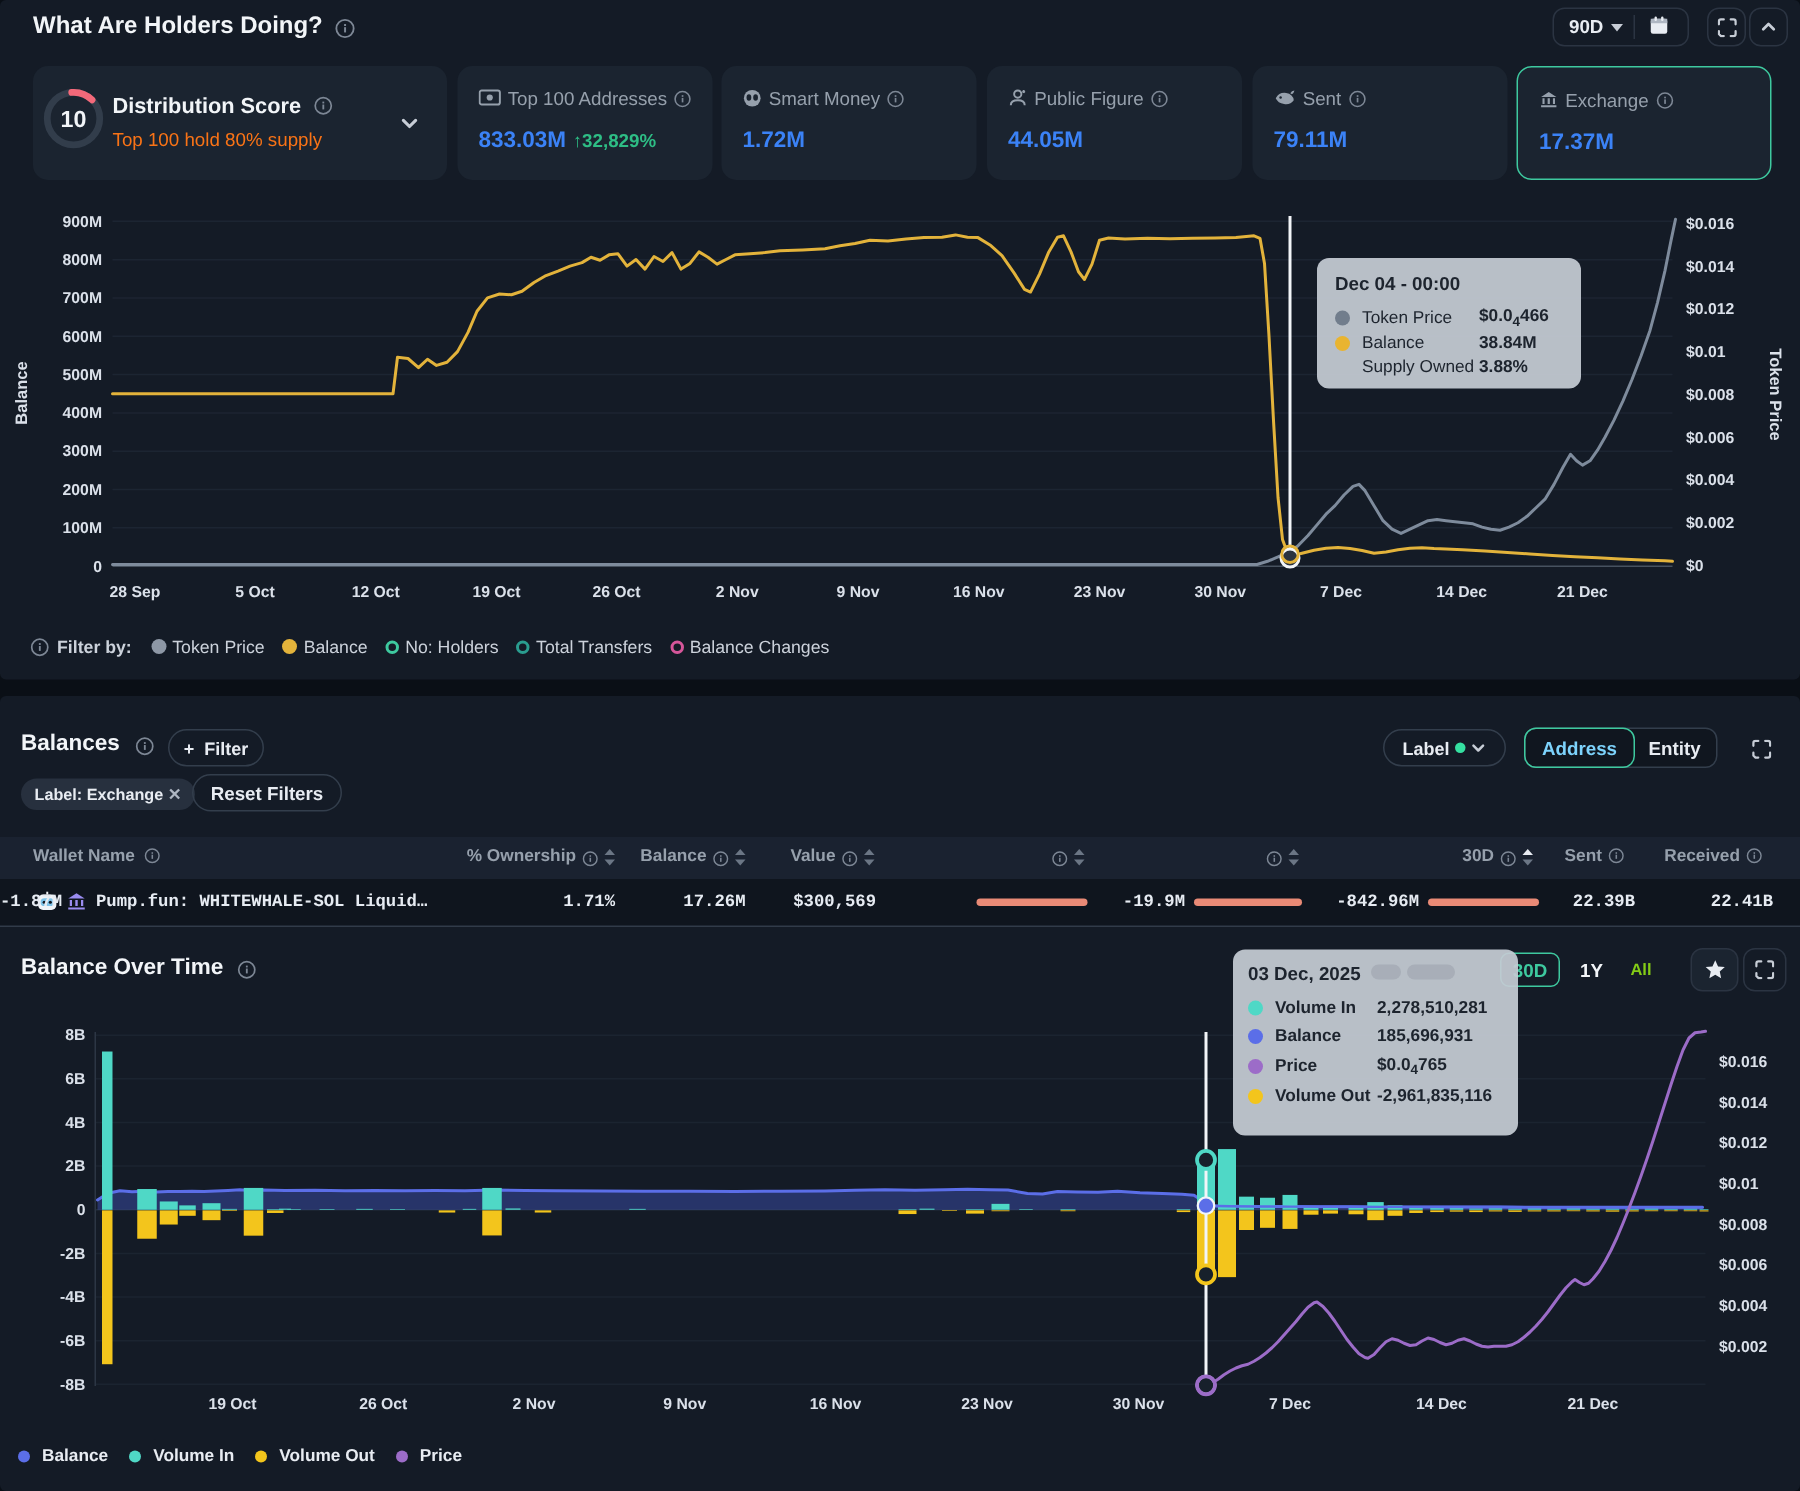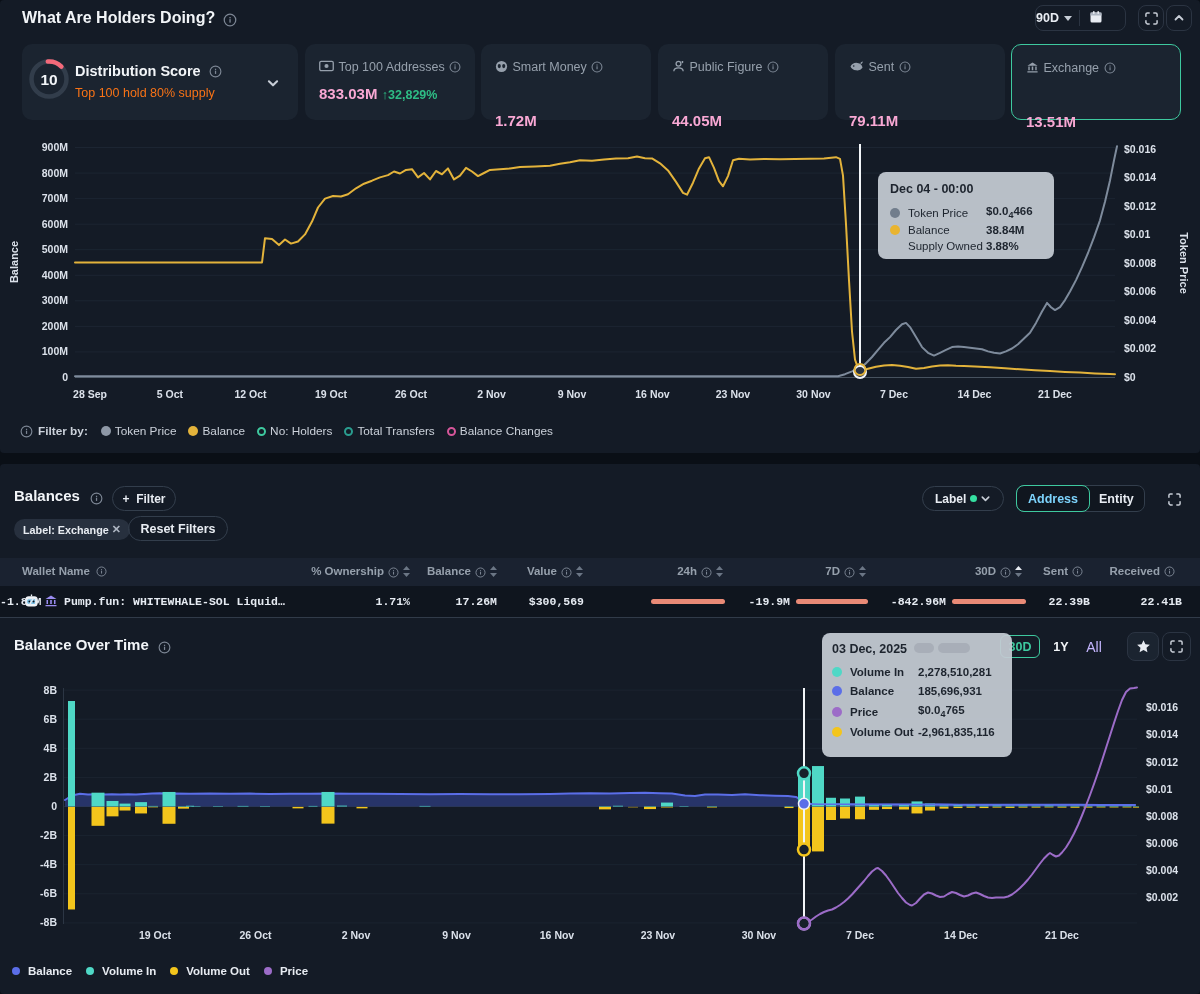--- a/index.html
+++ b/index.html
@@ -4,38 +4,38 @@
 body { width:1200px; height:994px; background:#0a0f16; font-family:"Liberation Sans",sans-serif; overflow:hidden; }
 #page { position:relative; width:1200px; height:994px; }
 .sec { position:absolute; left:0; width:1200px; background:#141b26; border-radius:4px; }
 .abs { position:absolute; }
 .chart { position:absolute; }
 .ax { font-family:"Liberation Sans",sans-serif; font-size:10.5px; font-weight:bold; fill:#dbe1ea; }
 .h1 { font-size:16px; font-weight:bold; color:#f2f5f8; }
 .h2 { font-size:15px; font-weight:bold; color:#f2f5f8; }
 .pill { position:absolute; border:1px solid #333e4c; border-radius:14px; color:#e8ecf2; font-size:12px; font-weight:bold; display:flex; align-items:center; justify-content:center; }
 .cardlab { color:#96a0ac; font-size:12.5px; font-weight:500; }
-.cardval { color:#f9a8d4; font-size:15px; font-weight:bold;margin-top:27px; }
+.cardval { color:#3b82f6; font-size:15px; font-weight:bold; }
 .tt { position:absolute; background:rgba(197,203,212,0.93); border-radius:8px; color:#1d242e; }
 .tt .trow { display:flex; align-items:center; font-size:11.5px; }
 .dot { display:inline-block; border-radius:50%; }
 </style></head>
 <body>
 <div id="page">
 
 <div class="sec" style="top:0;height:453px">
   <div class="abs h1" style="left:22px;top:9px">What Are Holders Doing? &nbsp;</div>
   <div class="abs" style="left:223px;top:11px"><svg width="14" height="14" viewBox="0 0 16 16" style="vertical-align:-2px">
           <circle cx="8" cy="8" r="6.6" fill="none" stroke="#7d8795" stroke-width="1.4"></circle>
           <rect x="7.3" y="7" width="1.5" height="4" fill="#7d8795"></rect>
           <rect x="7.3" y="4.6" width="1.5" height="1.5" fill="#7d8795"></rect>
         </svg></div>
 
   <div class="abs" style="left:1035px;top:5px;width:91px;height:26px;border:1px solid #2b3442;border-radius:8px;display:flex;align-items:center">
-     <span style="color:#e8ecf2;font-size:12.5px;font-weight:bold;">90D</span>
+     <span style="color:#e8ecf2;font-size:12.5px;font-weight:bold;margin-left:10px">90D</span>
      <span style="margin-left:5px;width:0;height:0;border-left:4.5px solid transparent;border-right:4.5px solid transparent;border-top:5.5px solid #c7cdd6"></span>
      <span style="width:1px;height:16px;background:#2b3442;margin-left:7px"></span>
      <span style="margin-left:9px;margin-top:2px"><svg width="14" height="14" viewBox="0 0 14 14">
             <rect x="1.5" y="2.5" width="11" height="10" rx="1.5" fill="#e8ecf2"></rect>
             <rect x="1.5" y="2.5" width="11" height="3" fill="#aeb6c2"></rect>
             <rect x="4" y="1" width="1.6" height="3" rx="0.8" fill="#e8ecf2"></rect>
             <rect x="8.4" y="1" width="1.6" height="3" rx="0.8" fill="#e8ecf2"></rect>
           </svg></span>
   </div>
   <div class="abs" style="left:1138px;top:5px;width:26px;height:26px;border:1px solid #2b3442;border-radius:8px;display:flex;align-items:center;justify-content:center">
@@ -113,21 +113,21 @@
     <div class="abs cardval" style="left:14px;top:41px">79.11M</div>
   </div>
   <div class="abs" style="left:1011px;top:44px;width:170px;height:76px;background:#1b2430;border-radius:10px;border:1px solid #3ec99f">
     <div class="abs" style="left:14px;top:13px"><svg width="13" height="13" viewBox="0 0 14 14" style="vertical-align:-2px">
             <path d="M1.5 5 L7 1.5 L12.5 5 Z M2.5 6 H4 V10 H2.5 Z M6.2 6 H7.8 V10 H6.2 Z M10 6 H11.5 V10 H10 Z M1.5 11 H12.5 V12.3 H1.5 Z" fill="#96a0ac"></path>
           </svg> <span class="cardlab">Exchange</span> <svg width="12" height="12" viewBox="0 0 16 16" style="vertical-align:-2px">
             <circle cx="8" cy="8" r="6.6" fill="none" stroke="#7d8795" stroke-width="1.4"></circle>
             <rect x="7.3" y="7" width="1.5" height="4" fill="#7d8795"></rect>
             <rect x="7.3" y="4.6" width="1.5" height="1.5" fill="#7d8795"></rect>
           </svg></div>
-    <div class="abs cardval" style="left:14px;top:41px">13.51M</div>
+    <div class="abs cardval" style="left:14px;top:41px">17.37M</div>
   </div>
 
   <div class="abs" style="left:20px;top:424px;display:flex;align-items:center;font-size:11.8px;color:#ccd2db">
     <svg width="13" height="13" viewBox="0 0 16 16" style="vertical-align:-2px">
           <circle cx="8" cy="8" r="6.6" fill="none" stroke="#7d8795" stroke-width="1.4"></circle>
           <rect x="7.3" y="7" width="1.5" height="4" fill="#7d8795"></rect>
           <rect x="7.3" y="4.6" width="1.5" height="1.5" fill="#7d8795"></rect>
         </svg>
         <span style="margin-left:5px;font-weight:bold">Filter by:</span>
     <span class="dot" style="width:10px;height:10px;background:#8e98a6;margin-left:13px"></span>
@@ -264,30 +264,28 @@
           </svg></span>
      <span class="abs" style="left:0;top:7px;width:557px;text-align:right">Value</span>
         <span class="abs" style="left:561px;top:7px"><svg width="11" height="11" viewBox="0 0 16 16" style="vertical-align:-2px">
             <circle cx="8" cy="8" r="6.6" fill="none" stroke="#7d8795" stroke-width="1.4"></circle>
             <rect x="7.3" y="7" width="1.5" height="4" fill="#7d8795"></rect>
             <rect x="7.3" y="4.6" width="1.5" height="1.5" fill="#7d8795"></rect>
           </svg><svg width="9" height="13" viewBox="0 0 9 13" style="vertical-align:-2px;margin-left:3px">
             <path d="M4.5 1 L8 5 L1 5 Z" fill="#6b7685"></path>
             <path d="M4.5 12 L8 8 L1 8 Z" fill="#6b7685"></path>
           </svg></span>
-     <span class="abs" style="left:0;top:7px;width:697px;text-align:right">24h</span>
         <span class="abs" style="left:701px;top:7px"><svg width="11" height="11" viewBox="0 0 16 16" style="vertical-align:-2px">
             <circle cx="8" cy="8" r="6.6" fill="none" stroke="#7d8795" stroke-width="1.4"></circle>
             <rect x="7.3" y="7" width="1.5" height="4" fill="#7d8795"></rect>
             <rect x="7.3" y="4.6" width="1.5" height="1.5" fill="#7d8795"></rect>
           </svg><svg width="9" height="13" viewBox="0 0 9 13" style="vertical-align:-2px;margin-left:3px">
             <path d="M4.5 1 L8 5 L1 5 Z" fill="#6b7685"></path>
             <path d="M4.5 12 L8 8 L1 8 Z" fill="#6b7685"></path>
           </svg></span>
-     <span class="abs" style="left:0;top:7px;width:840px;text-align:right">7D</span>
         <span class="abs" style="left:844px;top:7px"><svg width="11" height="11" viewBox="0 0 16 16" style="vertical-align:-2px">
             <circle cx="8" cy="8" r="6.6" fill="none" stroke="#7d8795" stroke-width="1.4"></circle>
             <rect x="7.3" y="7" width="1.5" height="4" fill="#7d8795"></rect>
             <rect x="7.3" y="4.6" width="1.5" height="1.5" fill="#7d8795"></rect>
           </svg><svg width="9" height="13" viewBox="0 0 9 13" style="vertical-align:-2px;margin-left:3px">
             <path d="M4.5 1 L8 5 L1 5 Z" fill="#6b7685"></path>
             <path d="M4.5 12 L8 8 L1 8 Z" fill="#6b7685"></path>
           </svg></span>
      <span class="abs" style="left:0;top:7px;width:996px;text-align:right">30D</span>
         <span class="abs" style="left:1000px;top:7px"><svg width="11" height="11" viewBox="0 0 16 16" style="vertical-align:-2px">
@@ -338,21 +336,21 @@
   </div>
 
   <div class="abs h2" style="left:14px;top:172px">Balance Over Time</div>
   <div class="abs" style="left:158px;top:174px"><svg width="13" height="13" viewBox="0 0 16 16" style="vertical-align:-2px">
           <circle cx="8" cy="8" r="6.6" fill="none" stroke="#7d8795" stroke-width="1.4"></circle>
           <rect x="7.3" y="7" width="1.5" height="4" fill="#7d8795"></rect>
           <rect x="7.3" y="4.6" width="1.5" height="1.5" fill="#7d8795"></rect>
         </svg></div>
   <div class="abs" style="left:1000px;top:171px;width:40px;height:23px;border:1px solid #3ec99f;border-radius:6px;display:flex;align-items:center;justify-content:center;color:#3ec99f;font-size:12.5px;font-weight:bold">30D</div>
   <div class="abs" style="left:1046px;top:171px;width:30px;height:23px;display:flex;align-items:center;justify-content:center;color:#f2f5f8;font-size:12.5px;font-weight:bold">1Y</div>
-  <div class="abs" style="left:1078px;top:171px;width:32px;height:23px;display:flex;align-items:center;justify-content:center;color:#c4b5fd;font-size:14px;font-weight:normal">All</div>
+  <div class="abs" style="left:1078px;top:171px;width:32px;height:23px;display:flex;align-items:center;justify-content:center;color:#84cc16;font-size:11px;font-weight:bold">All</div>
   <div class="abs" style="left:1127px;top:168px;width:32px;height:29px;border:1px solid #2b3442;border-radius:8px;display:flex;align-items:center;justify-content:center;background:#1b2430">
         <svg width="15" height="15" viewBox="0 0 16 16" style="vertical-align:-3px">
           <path d="M8 1.2 L10 5.6 L14.8 6.1 L11.2 9.3 L12.2 14 L8 11.6 L3.8 14 L4.8 9.3 L1.2 6.1 L6 5.6 Z" fill="#e8ecf2"></path>
         </svg>
       </div>
   <div class="abs" style="left:1162px;top:168px;width:29px;height:29px;border:1px solid #2b3442;border-radius:8px;display:flex;align-items:center;justify-content:center">
         <svg width="13" height="13" viewBox="0 0 14 14">
           <path d="M1 4.5 V2.5 Q1 1 2.5 1 H4.5 M9.5 1 H11.5 Q13 1 13 2.5 V4.5 M13 9.5 V11.5 Q13 13 11.5 13 H9.5 M4.5 13 H2.5 Q1 11.5 1 11.5 V9.5" fill="none" stroke="#c7cdd6" stroke-width="1.6" stroke-linecap="round"></path>
         </svg>
       </div>

